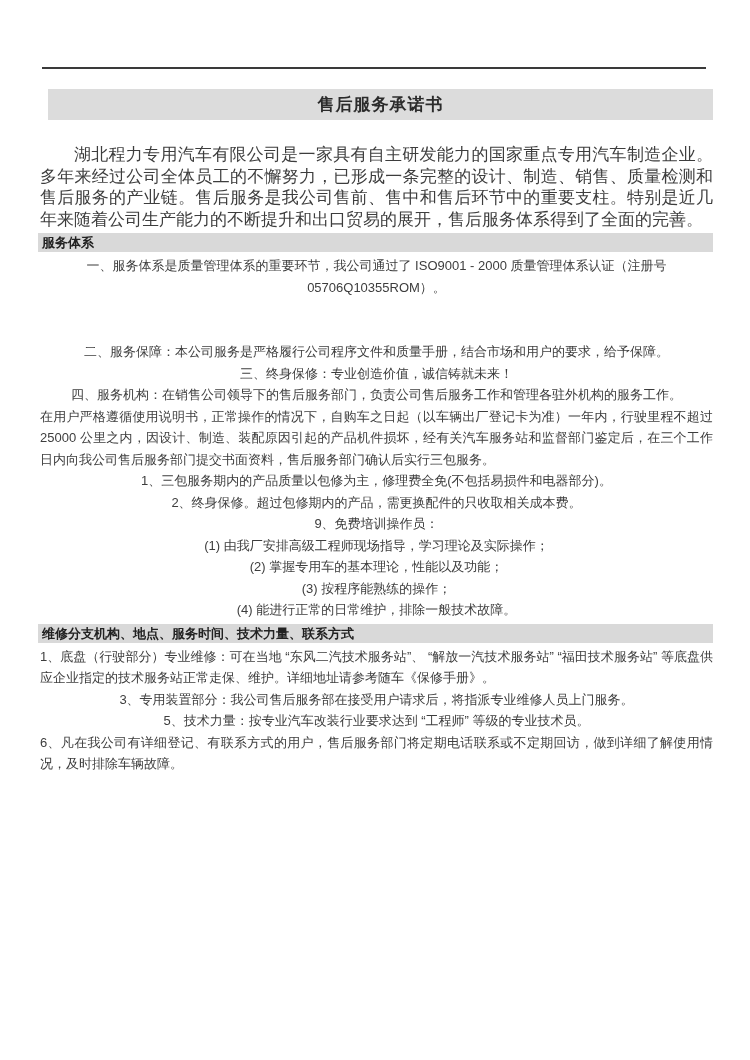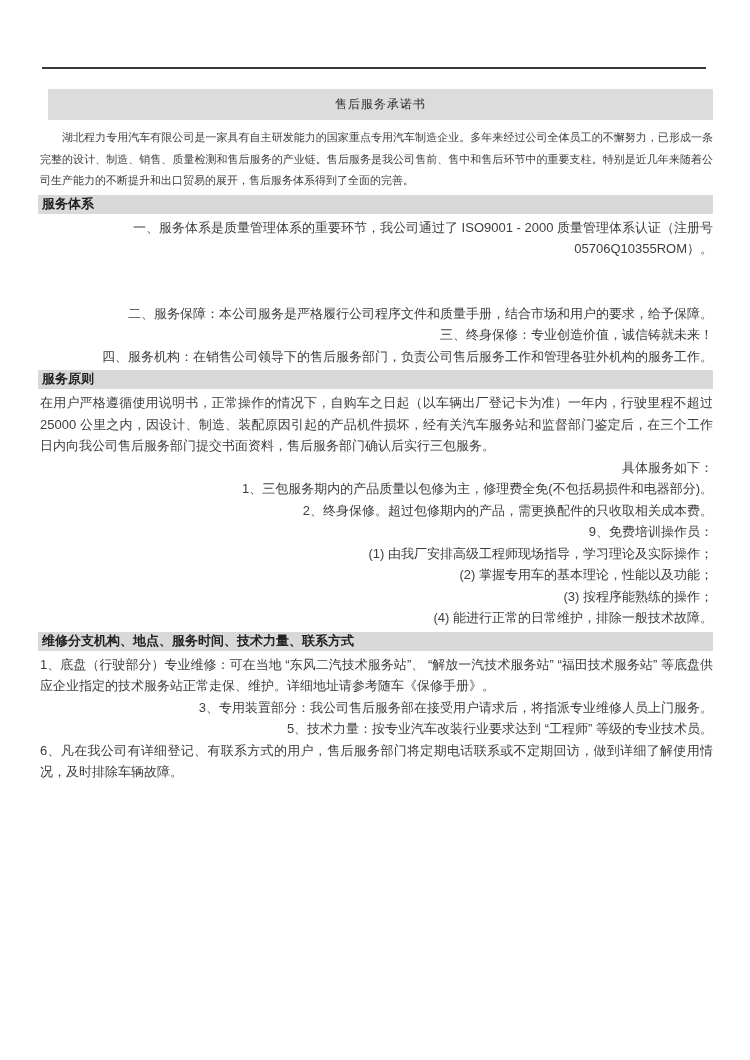--- a/index.html
+++ b/index.html
@@ -29,47 +29,46 @@
   .title-bar {
     margin-left: 8px;
     height: 31px;
     background: #dcdcdc;
     display: flex;
     align-items: center;
     justify-content: center;
   }
   .title-bar h1 {
     margin: 12px;
-    font-size: 12px;
-    font-weight: normal;
+    font-size: 17px;
+    font-weight: bold;
     color: #2b2b2b;
     letter-spacing: 1px;
   }
   .intro {
-    margin: 7px 0 3px 0;
+    margin: 24px 0 3px 0;
     text-indent: 2em;
-    font-size: 11px;
+    font-size: 17px;
     line-height: 21.5px;
     text-align: justify;
   }
   .section-bar {
     background: #d9d9d9;
     margin: 3px 0 3px -2px;
     padding: 1px 4px;
     font-size: 13px;
     font-weight: bold;
     color: #222222;
     line-height: 17px;
-    font-family: Liberation Mono, monospace;
   }
   .line {
     margin: 0;
     font-size: 13px;
     line-height: 21.5px;
-    text-align: right;
+    text-align: center;
   }
   .lead {
     text-align: justify;
   }
   .blank-after {
     margin-bottom: 43px;
   }
 </style>
 </head>
 <body>
@@ -87,25 +86,21 @@
     <p class="intro">湖北程力专用汽车有限公司是一家具有自主研发能力的国家重点专用汽车制造企业。多年来经过公司全体员工的不懈努力，已形成一条完整的设计、制造、销售、质量检测和售后服务的产业链。售后服务是我公司售前、售中和售后环节中的重要支柱。特别是近几年来随着公司生产能力的不断提升和出口贸易的展开，售后服务体系得到了全面的完善。</p>
 
     <div class="section-bar">
       <span>服务体系</span>
     </div>
     <p class="line blank-after">一、服务体系是质量管理体系的重要环节，我公司通过了 ISO9001 - 2000 质量管理体系认证（注册号 05706Q10355ROM）。</p>
     <p class="line">二、服务保障：本公司服务是严格履行公司程序文件和质量手册，结合市场和用户的要求，给予保障。</p>
     <p class="line">三、终身保修：专业创造价值，诚信铸就未来！</p>
     <p class="line">四、服务机构：在销售公司领导下的售后服务部门，负责公司售后服务工作和管理各驻外机构的服务工作。</p>
 
-    <div class="section-bar">
-      <span>服务原则</span>
-    </div>
     <p class="line lead">在用户严格遵循使用说明书，正常操作的情况下，自购车之日起（以车辆出厂登记卡为准）一年内，行驶里程不超过 25000 公里之内，因设计、制造、装配原因引起的产品机件损坏，经有关汽车服务站和监督部门鉴定后，在三个工作日内向我公司售后服务部门提交书面资料，售后服务部门确认后实行三包服务。</p>
-    <p class="line">具体服务如下：</p>
     <p class="line">1、三包服务期内的产品质量以包修为主，修理费全免(不包括易损件和电器部分)。</p>
     <p class="line">2、终身保修。超过包修期内的产品，需更换配件的只收取相关成本费。</p>
     <p class="line">9、免费培训操作员：</p>
     <p class="line">(1) 由我厂安排高级工程师现场指导，学习理论及实际操作；</p>
     <p class="line">(2) 掌握专用车的基本理论，性能以及功能；</p>
     <p class="line">(3) 按程序能熟练的操作；</p>
     <p class="line">(4) 能进行正常的日常维护，排除一般技术故障。</p>
 
     <div class="section-bar">
       <span>维修分支机构、地点、服务时间、技术力量、联系方式</span>

